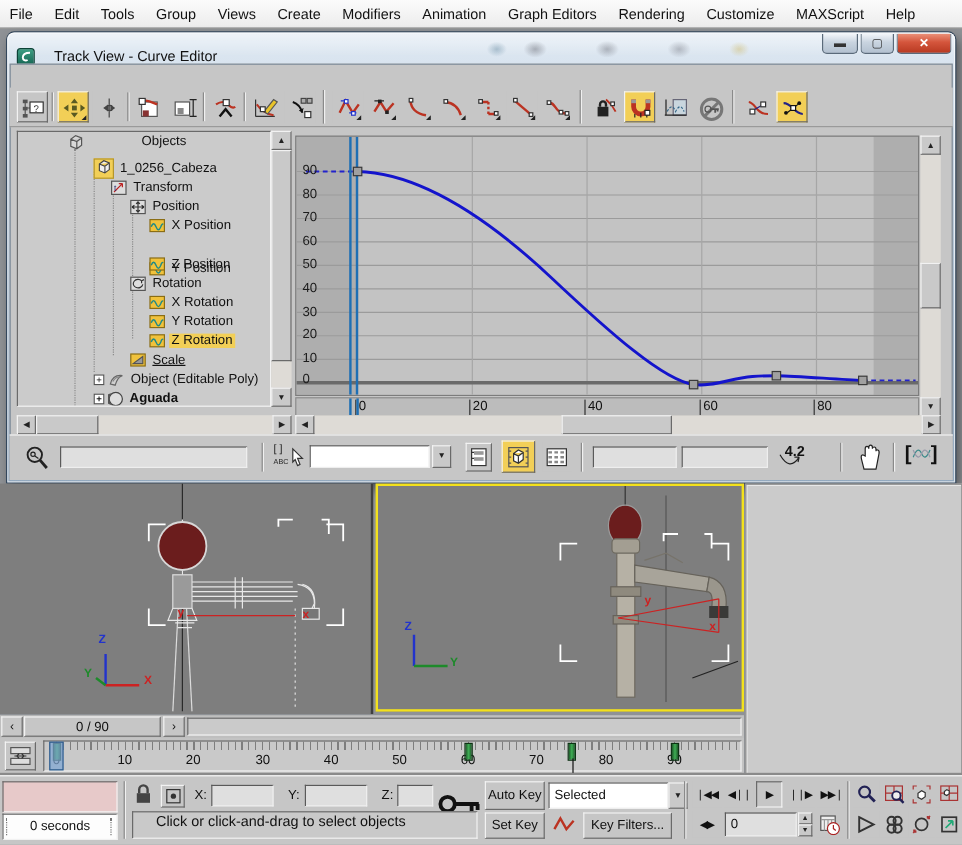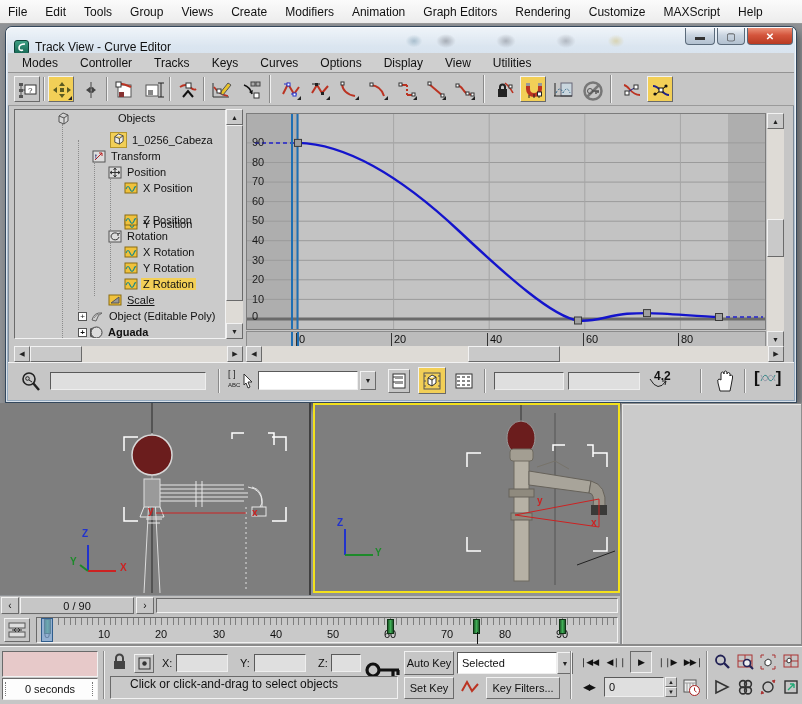--- a/index.html
+++ b/index.html
@@ -12,21 +12,21 @@
   .btn{background:#c6c6c6;display:flex;align-items:center;justify-content:center;cursor:default;}
   .hl{background:#f2cf57 !important;}
   .sepv{width:2px;border-left:1px solid #8a8a8a;border-right:1px solid #f0f0f0;}
   
   .menubar{left:0;top:0;width:802px;height:24px;background:linear-gradient(#fbfbfb,#ececec);border-bottom:1px solid #9a9a9a;display:flex;align-items:center;padding-left:8px;gap:18px;font-size:12px;}
   .menubar span{white-space:nowrap;}
   
   .tvf{left:6px;top:27px;width:790px;height:375px;border-radius:6px 6px 0 0;
     background:linear-gradient(#dfe9f3,#a9bccf 60%,#93a9bf);
     box-shadow:0 0 0 1px #33475c, inset 0 0 0 1px rgba(255,255,255,.65), 3px 5px 10px rgba(0,0,0,.45);}
-  .tvtitle{left:0;top:0;width:100%;height:40px;display:flex;align-items:center;padding-left:8px;gap:6px;font-size:12px;
+  .tvtitle{left:0;top:0;width:100%;height:40px;display:flex;align-items:center;padding-left:8px;gap:16px;font-size:12px;
     background:
      radial-gradient(14px 10px at 440px 14px, rgba(60,60,70,.35), transparent 70%),
      radial-gradient(14px 10px at 500px 14px, rgba(50,50,60,.30), transparent 70%),
      radial-gradient(14px 10px at 560px 14px, rgba(70,70,80,.30), transparent 70%),
      radial-gradient(12px 9px at 610px 14px, rgba(200,170,60,.35), transparent 70%),
      radial-gradient(12px 9px at 408px 14px, rgba(40,90,120,.30), transparent 70%),
      linear-gradient(rgba(255,255,255,.5),rgba(255,255,255,0) 50%);
     border-radius:6px 6px 0 0;}
   .winbtn{height:17px;border:1px solid #5a6a7a;border-top:none;border-radius:0 0 4px 4px;background:linear-gradient(#f3f6fa,#c9d4e0 45%,#b3c1d0);display:flex;align-items:center;justify-content:center;font-size:10px;color:#333;}
   .winbtn.close{background:linear-gradient(#eb9179,#d4553c 45%,#b83a22);color:#fff;font-weight:bold;}
@@ -104,31 +104,20 @@
         </svg>
     </span>
     <span>Track View - Curve Editor</span>
   </div>
   <div class="abs winbtn" style="left:679px;top:1px;width:30px;">▬</div>
   <div class="abs winbtn" style="left:711px;top:1px;width:28px;">▢</div>
   <div class="abs winbtn close" style="left:741px;top:1px;width:46px;">✕</div>
 
   <div class="abs tvinner"></div>
 
-  <div class="abs tvmenus">
-    <span>Modes</span>
-    <span>Controller</span>
-    <span>Tracks</span>
-    <span>Keys</span>
-    <span>Curves</span>
-    <span>Options</span>
-    <span>Display</span>
-    <span>View</span>
-    <span>Utilities</span>
-  </div>
 
   <div class="abs tvtools">
     <div class="tb btn r">
       <svg width="20" height="18" viewBox="0 0 20 18">
           <rect x="1" y="2" width="4" height="3" fill="#555"></rect>
           <rect x="1" y="8" width="4" height="3" fill="#555"></rect>
           <rect x="1" y="14" width="4" height="3" fill="#555"></rect>
           <path d="M3,3 v12 M3,9 h4" stroke="#555" fill="none"></path>
           <rect x="7" y="4" width="11" height="9" fill="#fff" stroke="#333"></rect>
           <text x="10" y="12" font-size="8" fill="#333">?</text>
@@ -301,21 +290,21 @@
     <div class="spine" style="left:63px;top:30px;height:170px;"></div>
     <div class="spine" style="left:79px;top:46px;height:140px;"></div>
     <div class="spine" style="left:95px;top:62px;height:110px;"></div>
 
     <div class="trow" style="left:41px;top:0;gap:46px;">
       <svg width="14" height="13" viewBox="0 0 14 13">
           <path d="M3,4 L7,1 L12,3 L12,9 L8,12 L3,10 Z M3,4 L8,6 L12,3 M8,6 L8,12" fill="#d8d8d8" stroke="#555"></path>
         </svg>
       <span class="lbl">Objects</span>
     </div>
-    <div class="trow" style="left:63px;top:22px;margin-left:32px;">
+    <div class="trow" style="left:63px;top:22px;">
       <span style="background:#f2cf57;border:1px solid #b5962c;padding:0 1px;"><svg width="13" height="12" viewBox="0 0 14 13">
             <path d="M3,4 L7,1 L12,3 L12,9 L8,12 L3,10 Z M3,4 L8,6 L12,3 M8,6 L8,12" fill="#eee" stroke="#444"></path>
           </svg></span>
       <span class="lbl">1_0256_Cabeza</span>
     </div>
     <div class="trow" style="left:77px;top:38px;">
       <svg width="14" height="13" viewBox="0 0 14 13">
           <rect x="1" y="1" width="12" height="11" fill="#ddd" stroke="#555"></rect>
           <path d="M3,10 L10,3 M10,3 l-3,0 m3,0 l0,3" stroke="#b22" fill="none"></path>
           <text x="3" y="9" font-size="7" fill="#226">t</text>

